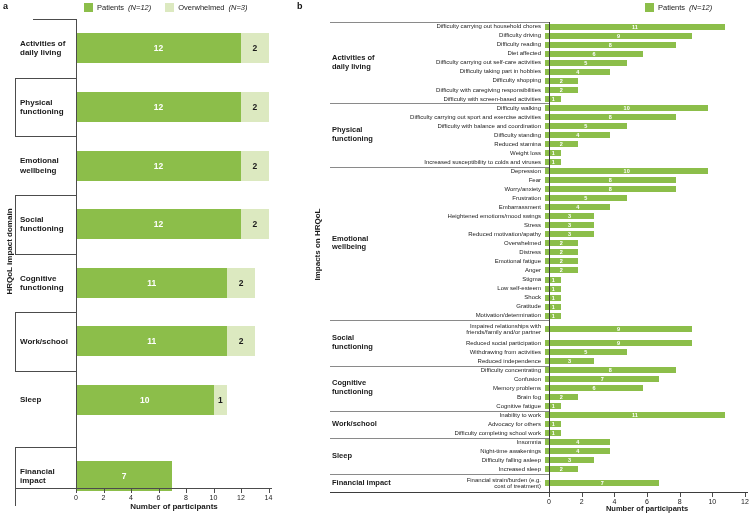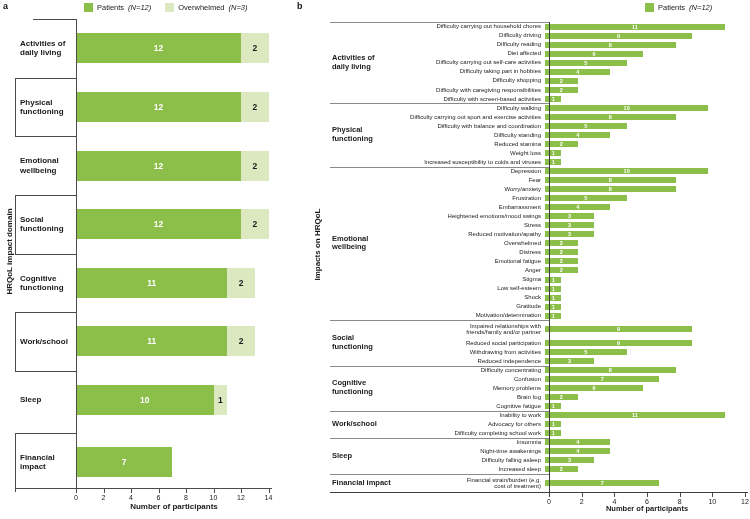--- a/index.html
+++ b/index.html
@@ -120,21 +120,21 @@
         </div>
       </div>
       <div class="abs" style="left: 0px; top: 370.75px; width: 292px; height: 58.625px;">
         <div class="abs line-a" style="left: 15px; top: 0px; width: 61px; height: 0px;"></div>
         <div class="abs cat-label" style="left: 20px; top: 0px; width: 58px; height: 58.625px;">Sleep</div>
         <div class="abs barwrap" style="left: 76px; top: 14.3125px; height: 30px;">
           <div class="seg" style="width: 137.5px; background: rgb(140, 190, 74); color: rgb(255, 255, 255);">10</div>
           <div class="seg" style="width: 13.75px; background: rgb(220, 233, 192); color: rgb(26, 26, 26);">1</div>
         </div>
       </div>
-      <div class="abs" style="left: 0px; top: 433px; width: 292px; height: 58.625px; padding-left: 32px;">
+      <div class="abs" style="left: 0px; top: 447px; width: 292px; height: 58.625px; padding-left: 32px;">
         <div class="abs line-a" style="left: 15px; top: 0px; width: 61px; height: 0px;"></div>
         <div class="abs vline-a" style="left: 15px; top: 0px; width: 0px; height: 58.625px;"></div>
         <div class="abs cat-label" style="left: 20px; top: 0px; width: 58px; height: 58.625px;">Financial
 impact</div>
         <div class="abs barwrap" style="left: 76px; top: 14.3125px; height: 30px;">
           <div class="seg" style="width: 96.25px; background: rgb(140, 190, 74); color: rgb(255, 255, 255);">7</div>
         </div>
       </div>
       <div class="abs axis-line" style="left: 76px; top: 19px; width: 1px; height: 469px;"></div>
       <div class="abs axis-line" style="left: 15px; top: 488px; width: 257px; height: 1px;"></div>

